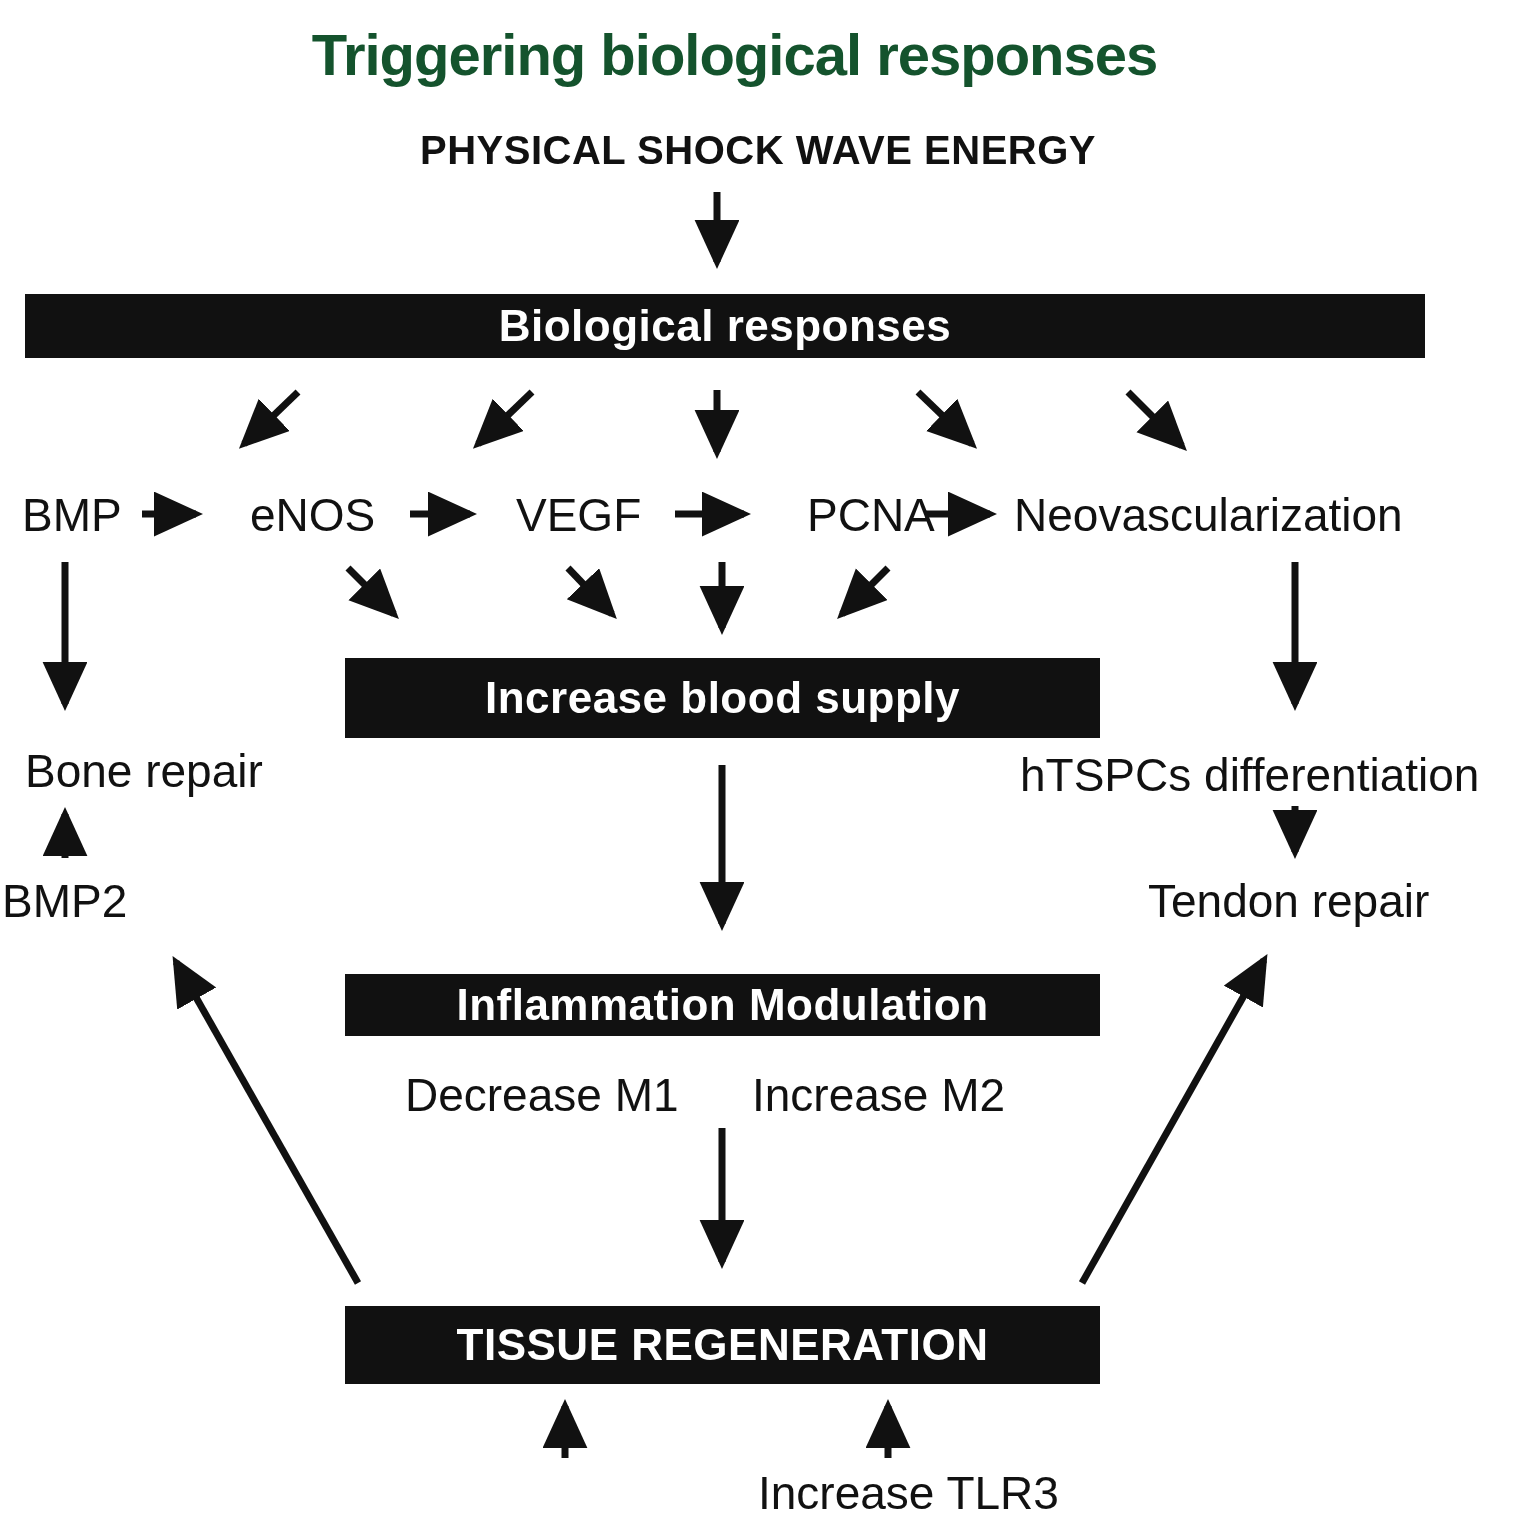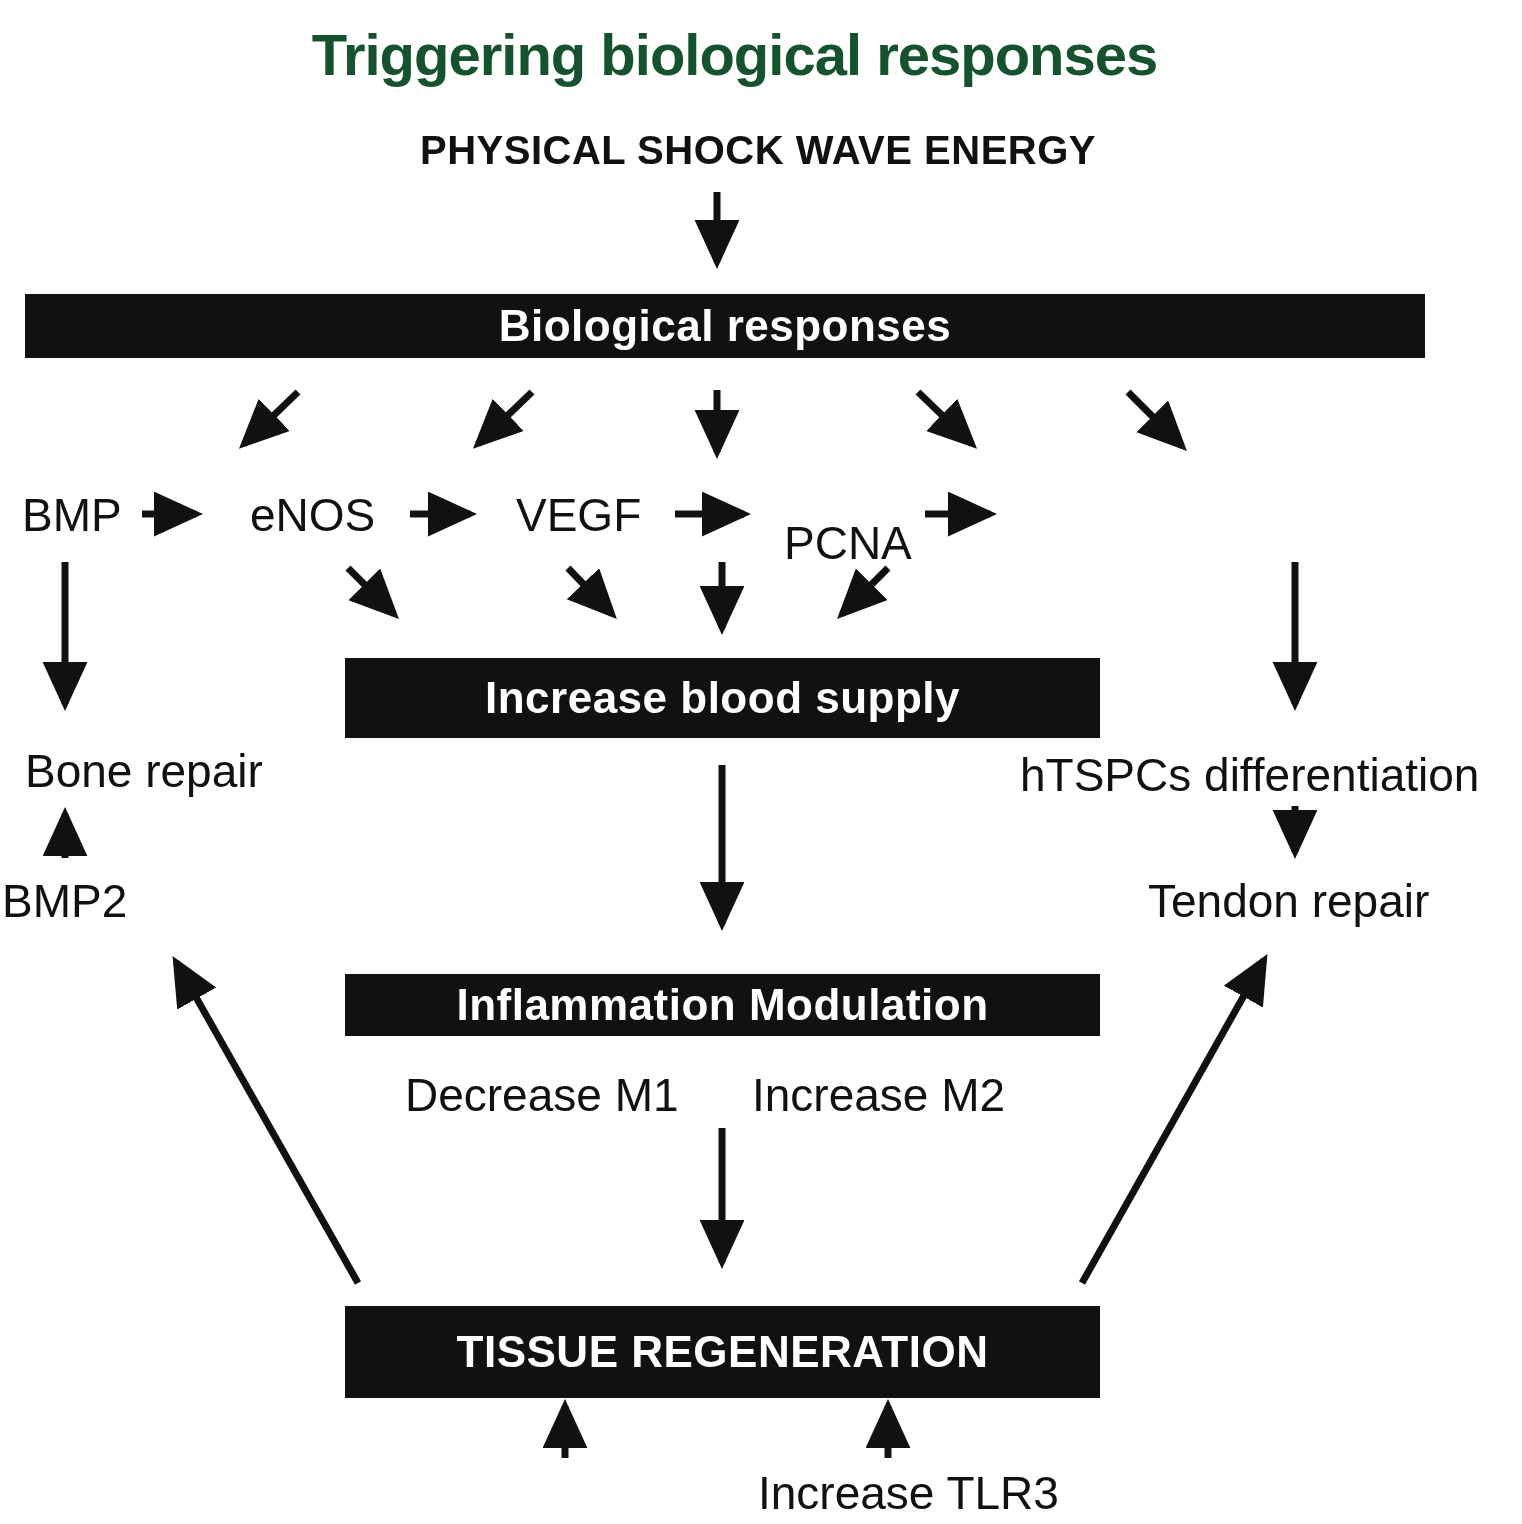--- a/index.html
+++ b/index.html
@@ -57,32 +57,32 @@
     align-items: center;
     justify-content: center;
     font-weight: bold;
     font-size: 44px;
     letter-spacing: 0.5px;
     white-space: nowrap;
   }
   .bar-biological     { left: 25px;  top: 294px;  width: 1400px; height: 64px; }
   .bar-blood          { left: 345px; top: 658px;  width: 755px;  height: 80px; }
   .bar-inflammation   { left: 345px; top: 974px;  width: 755px;  height: 62px; }
-  .bar-regeneration   { left: 345px; top: 1306px; width: 755px;  height: 92px; }
+  .bar-regeneration   { left: 345px; top: 1306px; width: 755px;  height: 78px; }
   .node {
     position: absolute;
     font-size: 46px;
     line-height: 54px;
     color: #111111;
     white-space: nowrap;
   }
   .n-bmp       { left: 22px;   top: 488px; }
   .n-enos      { left: 250px;  top: 488px; }
   .n-vegf      { left: 516px;  top: 488px; }
-  .n-pcna      { left: 784px;  top: 488px; margin-top: 28px; }
+  .n-pcna      { left: 807px;  top: 488px; }
   .n-neo       { left: 1014px; top: 488px; }
   .n-bone      { left: 25px;   top: 744px; }
   .n-bmp2      { left: 2px;    top: 874px; }
   .n-htspcs    { left: 1020px; top: 748px; }
   .n-tendon    { left: 1148px; top: 874px; }
   .n-decm1     { left: 405px;  top: 1068px; }
   .n-incm2     { left: 752px;  top: 1068px; }
   .n-dectlr4   { left: 366px;  top: 1466px; }
   .n-inctlr3   { left: 758px;  top: 1466px; }
 </style>
@@ -137,20 +137,21 @@
   <div class="source-label">PHYSICAL SHOCK WAVE ENERGY</div>
 
   <div class="bar bar-biological">
     <span>Biological responses</span>
   </div>
 
   <div class="node n-bmp">BMP</div>
   <div class="node n-enos">eNOS</div>
   <div class="node n-vegf">VEGF</div>
   <div class="node n-pcna">PCNA</div>
+  <div class="node n-neo">Neovascularization</div>
 
   <div class="bar bar-blood">
     <span>Increase blood supply</span>
   </div>
 
   <div class="node n-bone">Bone repair</div>
   <div class="node n-bmp2">BMP2</div>
   <div class="node n-htspcs">hTSPCs differentiation</div>
   <div class="node n-tendon">Tendon repair</div>
 

